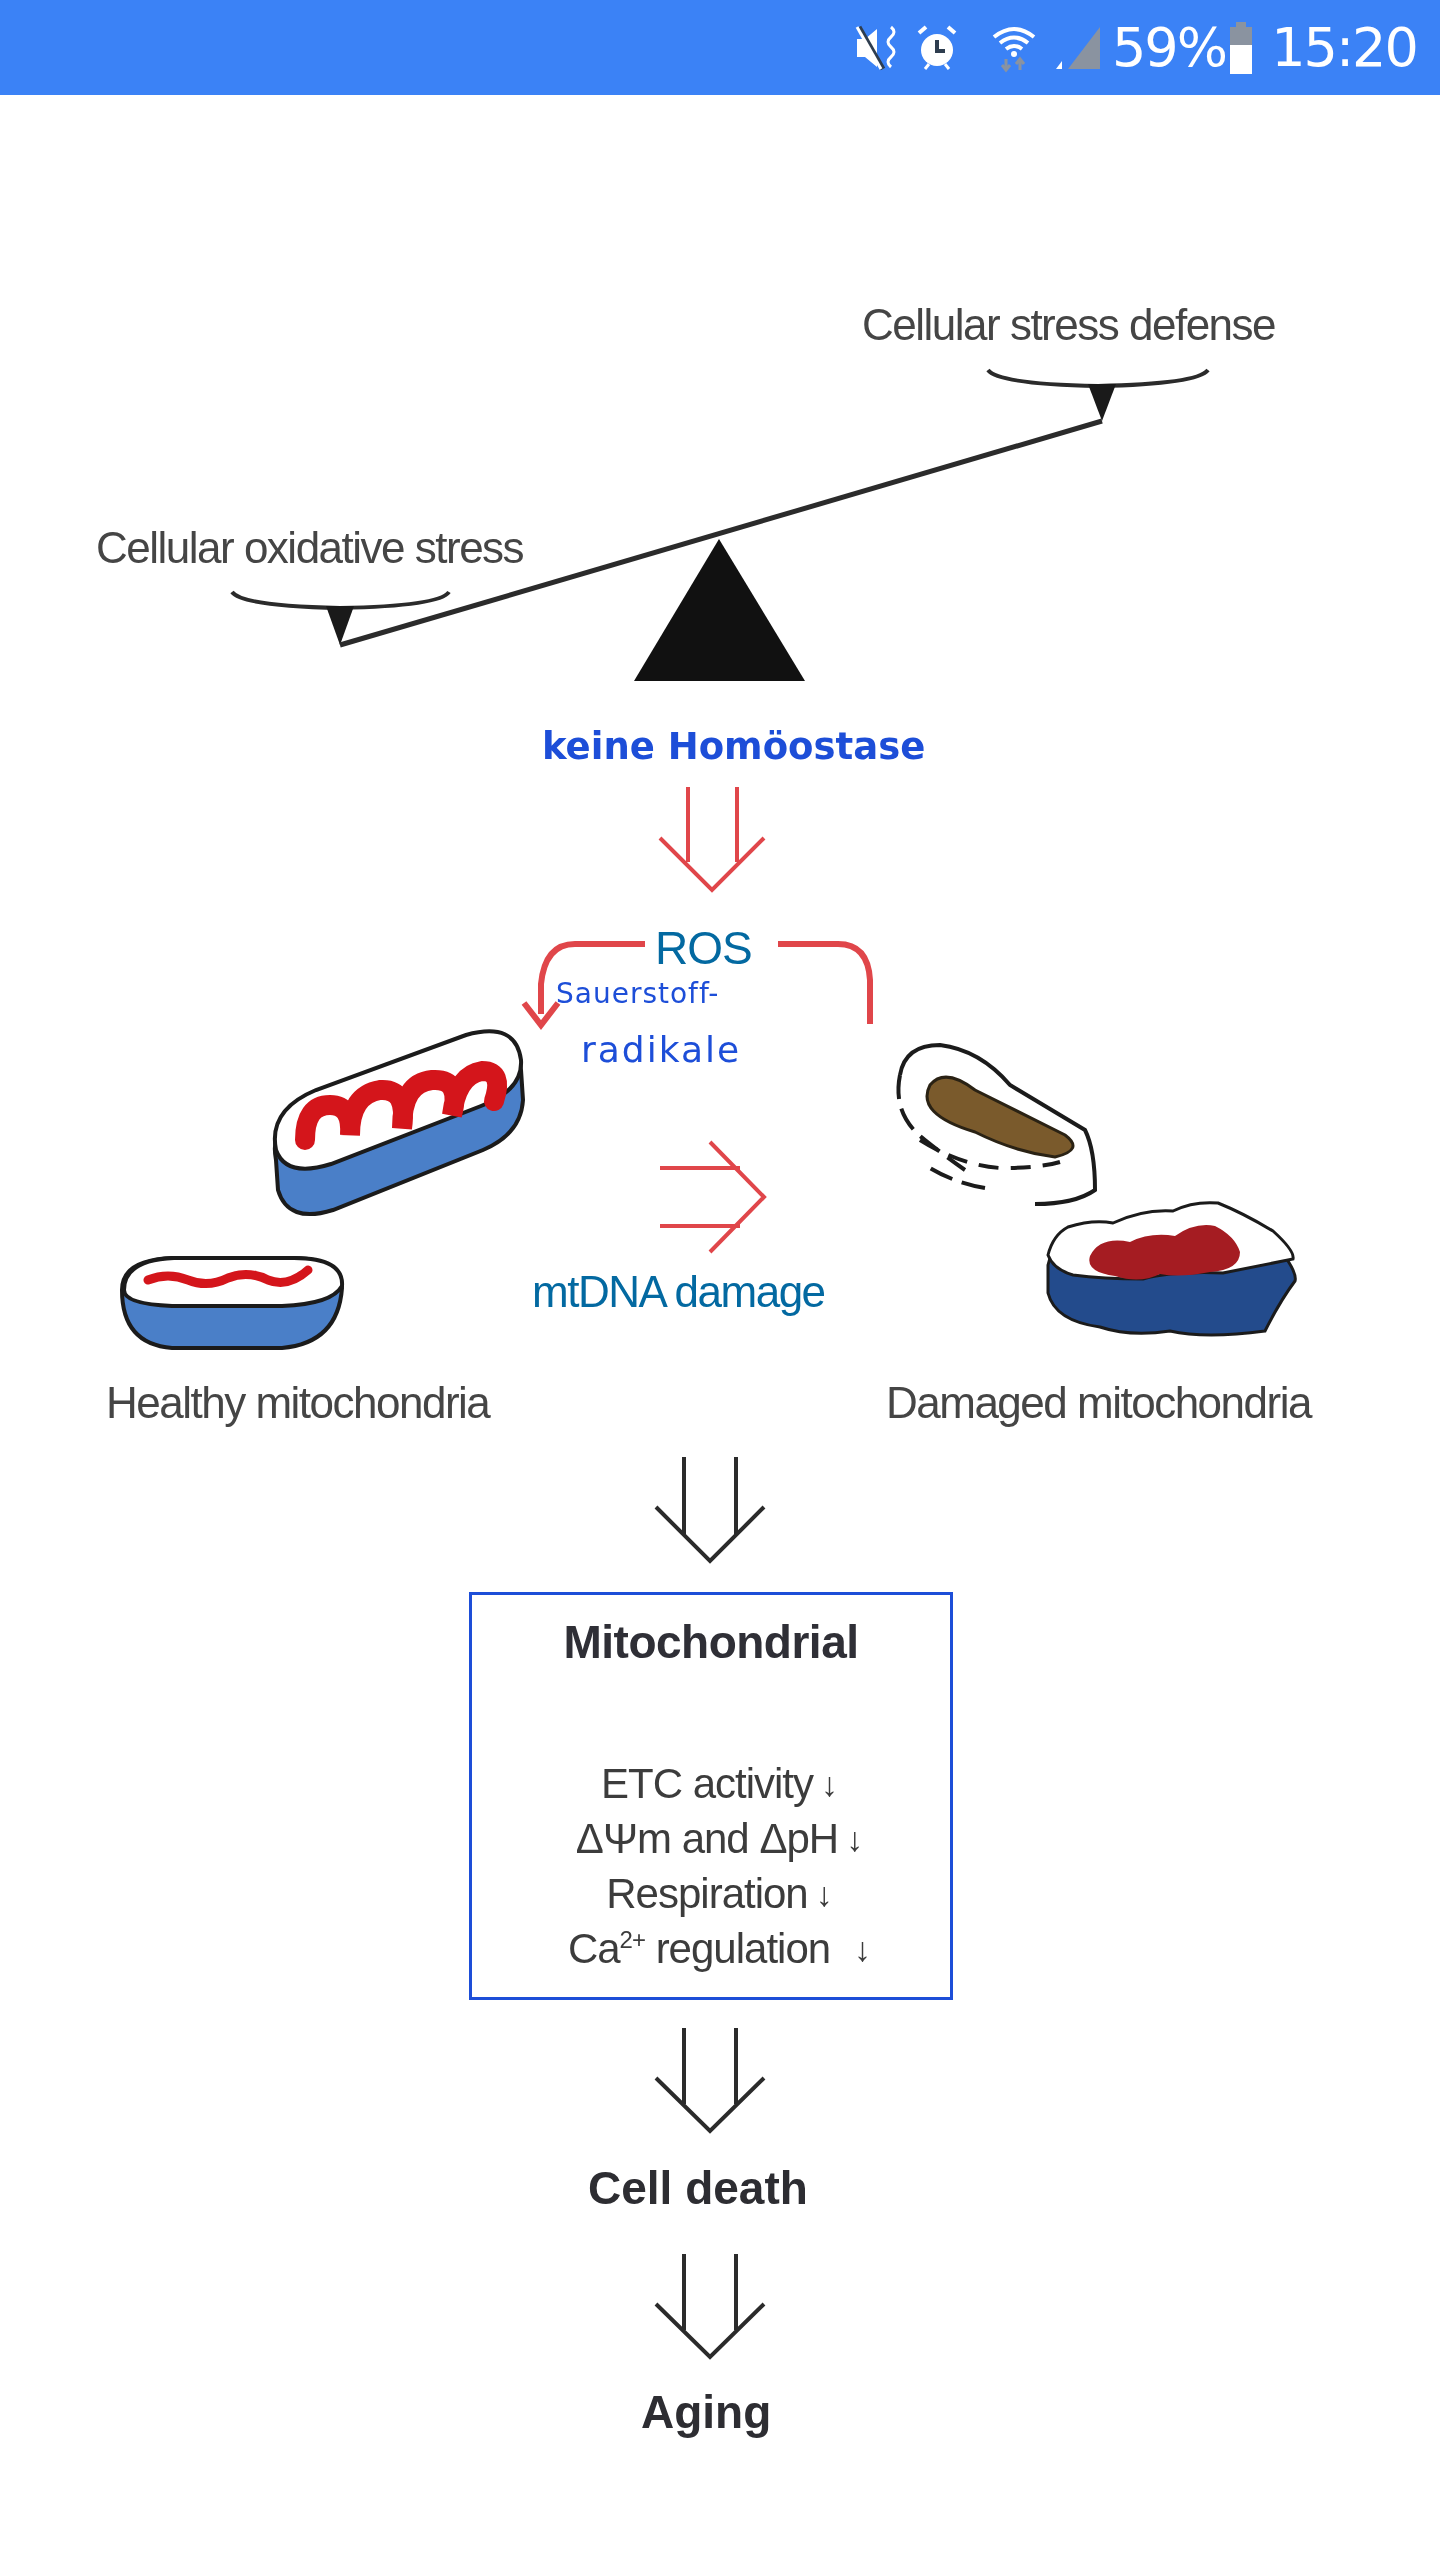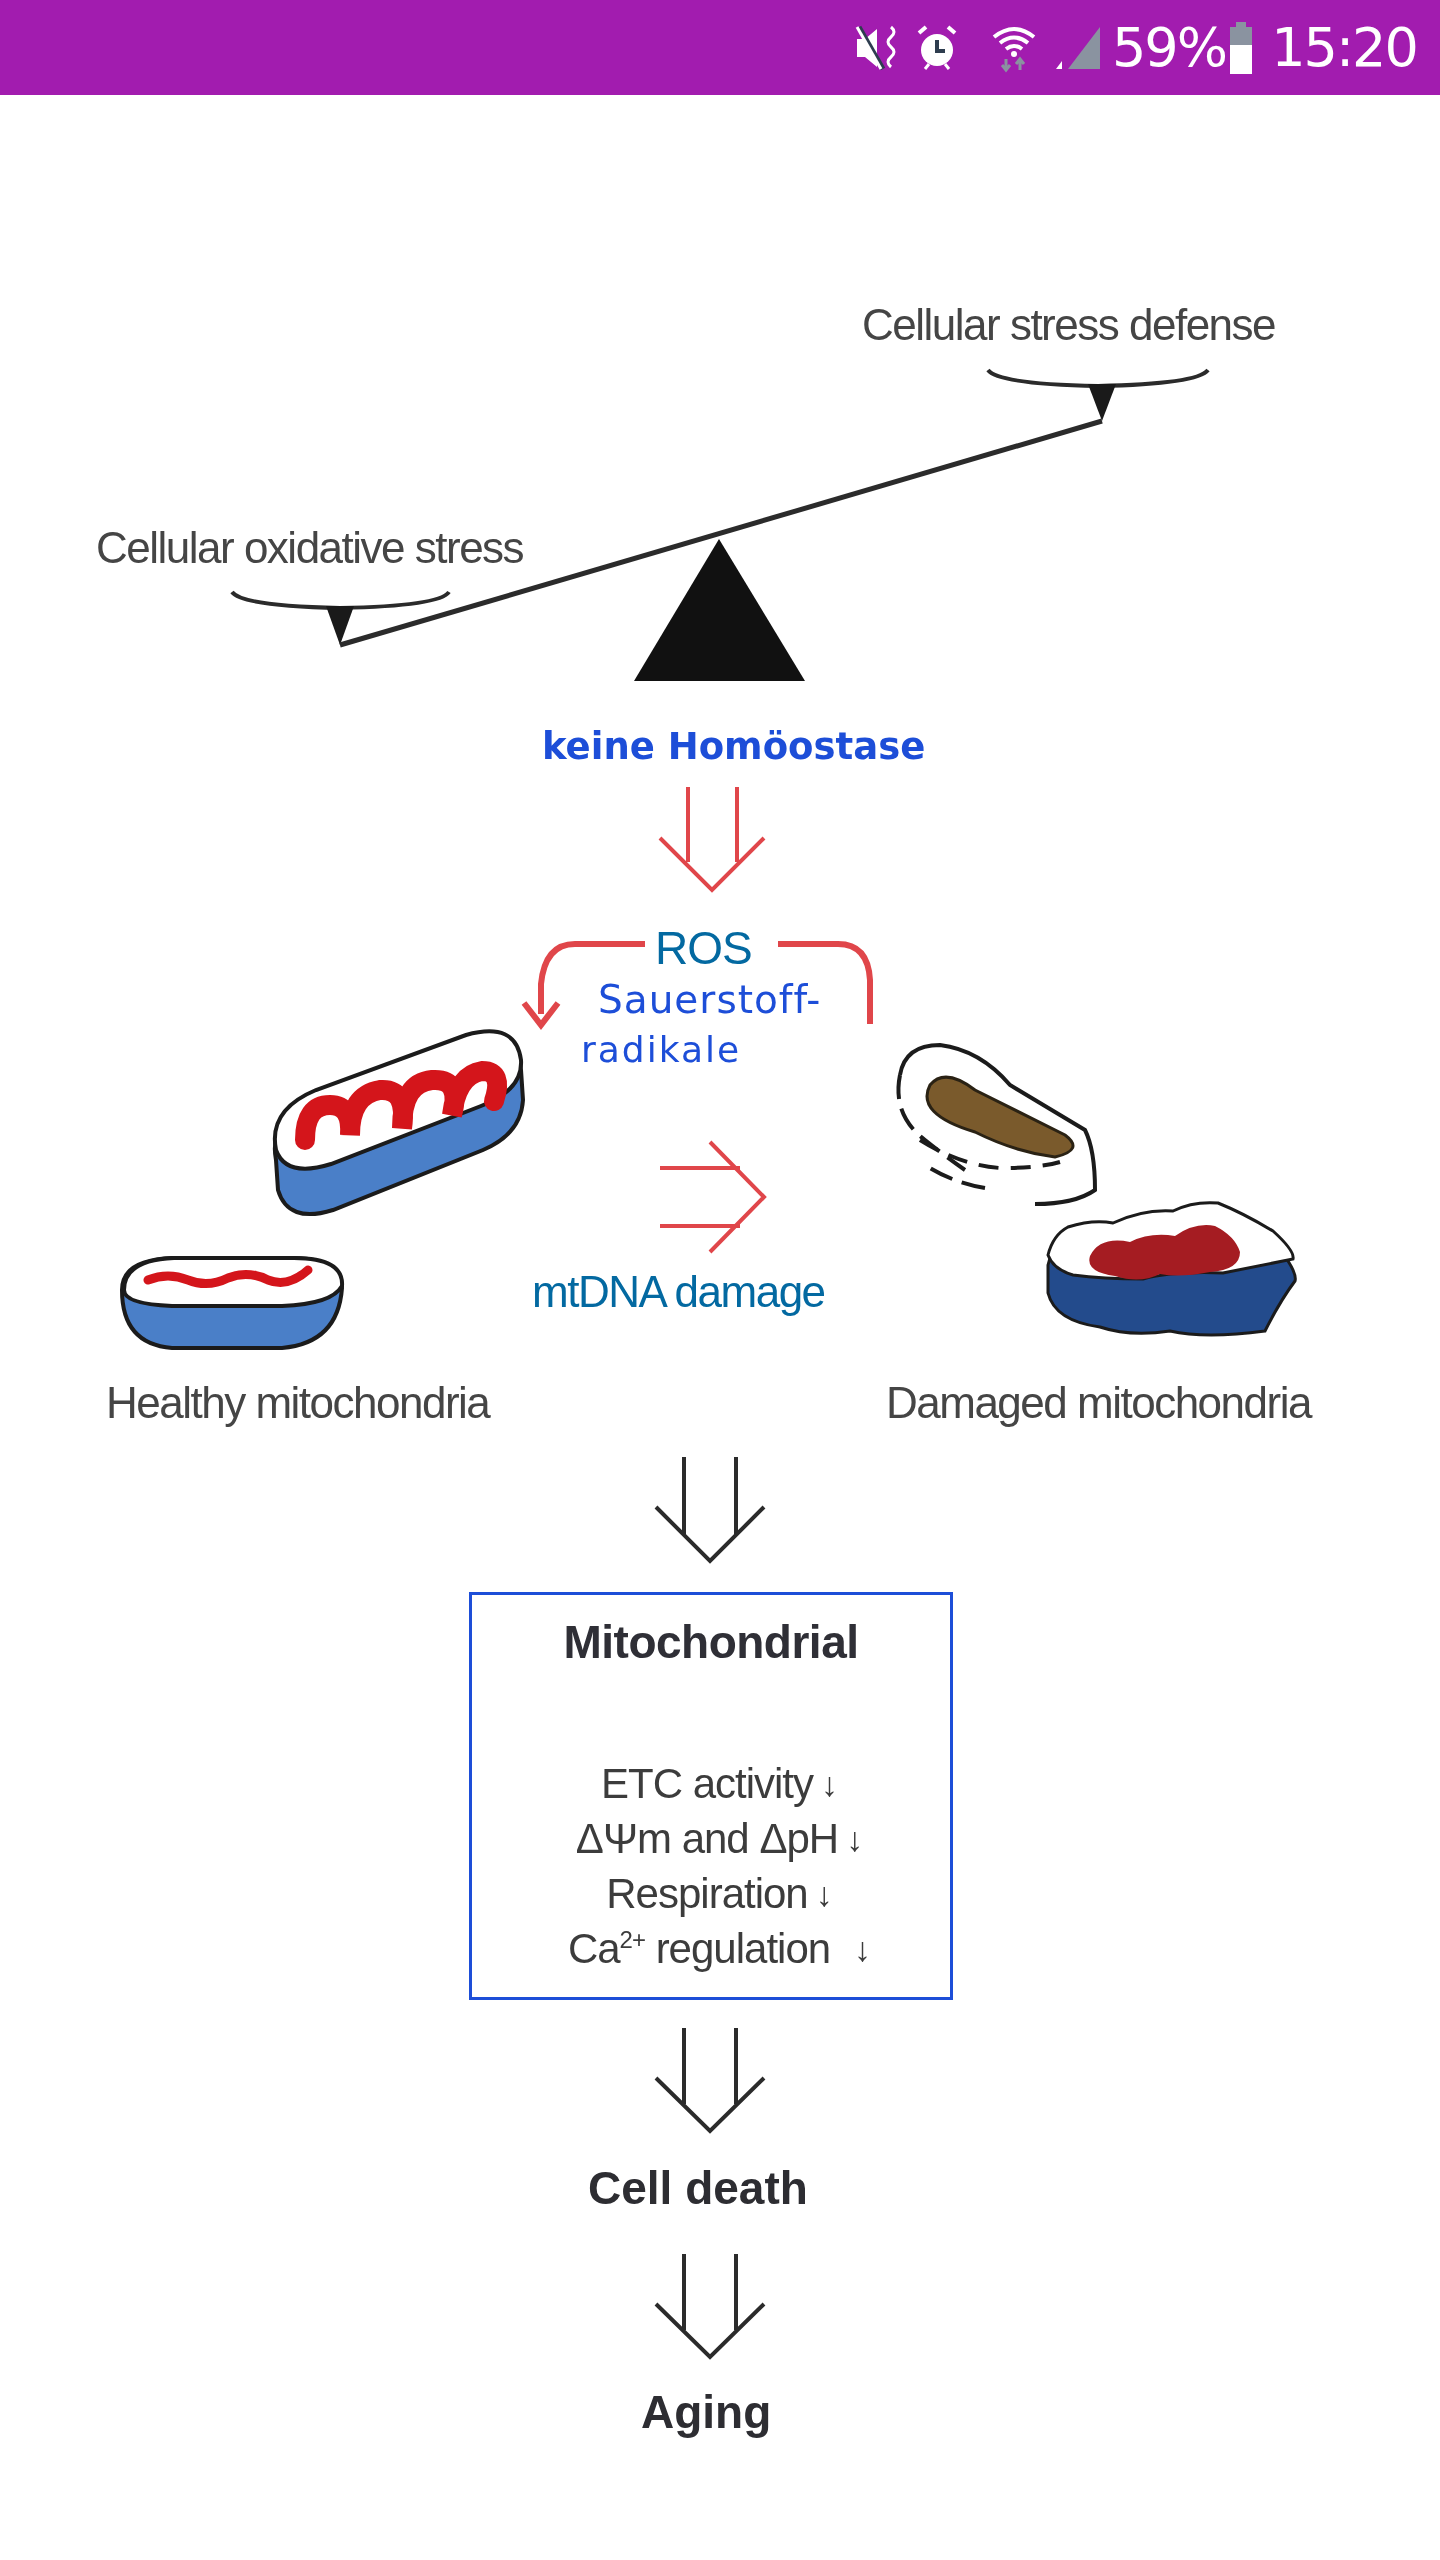--- a/index.html
+++ b/index.html
@@ -1,17 +1,17 @@
 <!DOCTYPE html>
 <html><head>
 <meta charset="utf-8">
 <style>
   html, body { margin: 0; padding: 0; }
   body { width: 1440px; height: 2560px; background: #ffffff; position: relative; overflow: hidden; font-family: "Liberation Sans", sans-serif; }
-  .statusbar { position: absolute; left: 0; top: 0; width: 1440px; height: 95px; background: #a21caf; }
+  .statusbar { position: absolute; left: 0; top: 0; width: 1440px; height: 95px; background: #3b82f6; }
   .sb-item { position: absolute; top: 0; height: 95px; display: flex; align-items: center; justify-content: center; }
   .sb-text { color: #ffffff; font-family: "DejaVu Sans", sans-serif; font-size: 54px; letter-spacing: -2px; }
   .diagram { position: absolute; left: 0; top: 95px; width: 1320px; height: 2465px; }
   .lbl { position: absolute; white-space: nowrap; color: #3a3a3a; }
   .gray { color: #454545; font-family: "Liberation Sans", sans-serif; font-size: 44px; letter-spacing: -1.5px; }
   .red { color: #0369a1; }
   .ger { font-family: "DejaVu Sans", sans-serif; color: #1d4ed8; }
   svg.overlay { position: absolute; left: 0; top: 0; }
   .box { position: absolute; left: 469px; top: 1592px; width: 484px; height: 408px; border: 3px solid #1d4ed8; box-sizing: border-box; }
   .box-title { position: absolute; left: 0; width: 100%; text-align: center; font-weight: bold; font-size: 46px; color: #2f2f36; letter-spacing: -0.5px; }
@@ -137,21 +137,21 @@
       <line x1="736" y1="2254" x2="736" y2="2330"></line>
       <polyline points="656,2304 710,2357 764,2304"></polyline>
     </g>
   </svg>
 
   <div class="lbl gray" style="left:862px;top:205px;">Cellular stress defense</div>
   <div class="lbl gray" style="left:96px;top:428px;">Cellular oxidative stress</div>
   <div class="lbl ger" style="left:542px;top:630px;font-weight:bold;font-size:37px;">keine Homöostase</div>
 
   <div class="lbl red" style="left:655px;top:826px;font-size:46px;letter-spacing:-1px;">ROS</div>
-  <div class="lbl ger" style="left:598px;top:882px;font-size:39px;letter-spacing:1px;">Sauerstoff-</div>
+  <div class="lbl ger" style="left:556px;top:882px;font-size:28px;letter-spacing:1px;">Sauerstoff-</div>
   <div class="lbl ger" style="left:581px;top:934px;font-size:36px;letter-spacing:2px;">radikale</div>
 
   <div class="lbl red" style="left:532px;top:1172px;font-size:44px;letter-spacing:-1.5px;">mtDNA damage</div>
   <div class="lbl gray" style="left:106px;top:1283px;">Healthy mitochondria</div>
   <div class="lbl gray" style="left:886px;top:1283px;">Damaged mitochondria</div>
 
   <div class="box" style="top:1497px;">
     <div class="box-title" style="top:20px;">Mitochondrial</div>
     <div class="box-line" style="top:165px;">
       <span>ETC activity</span><span class="down">↓</span>

